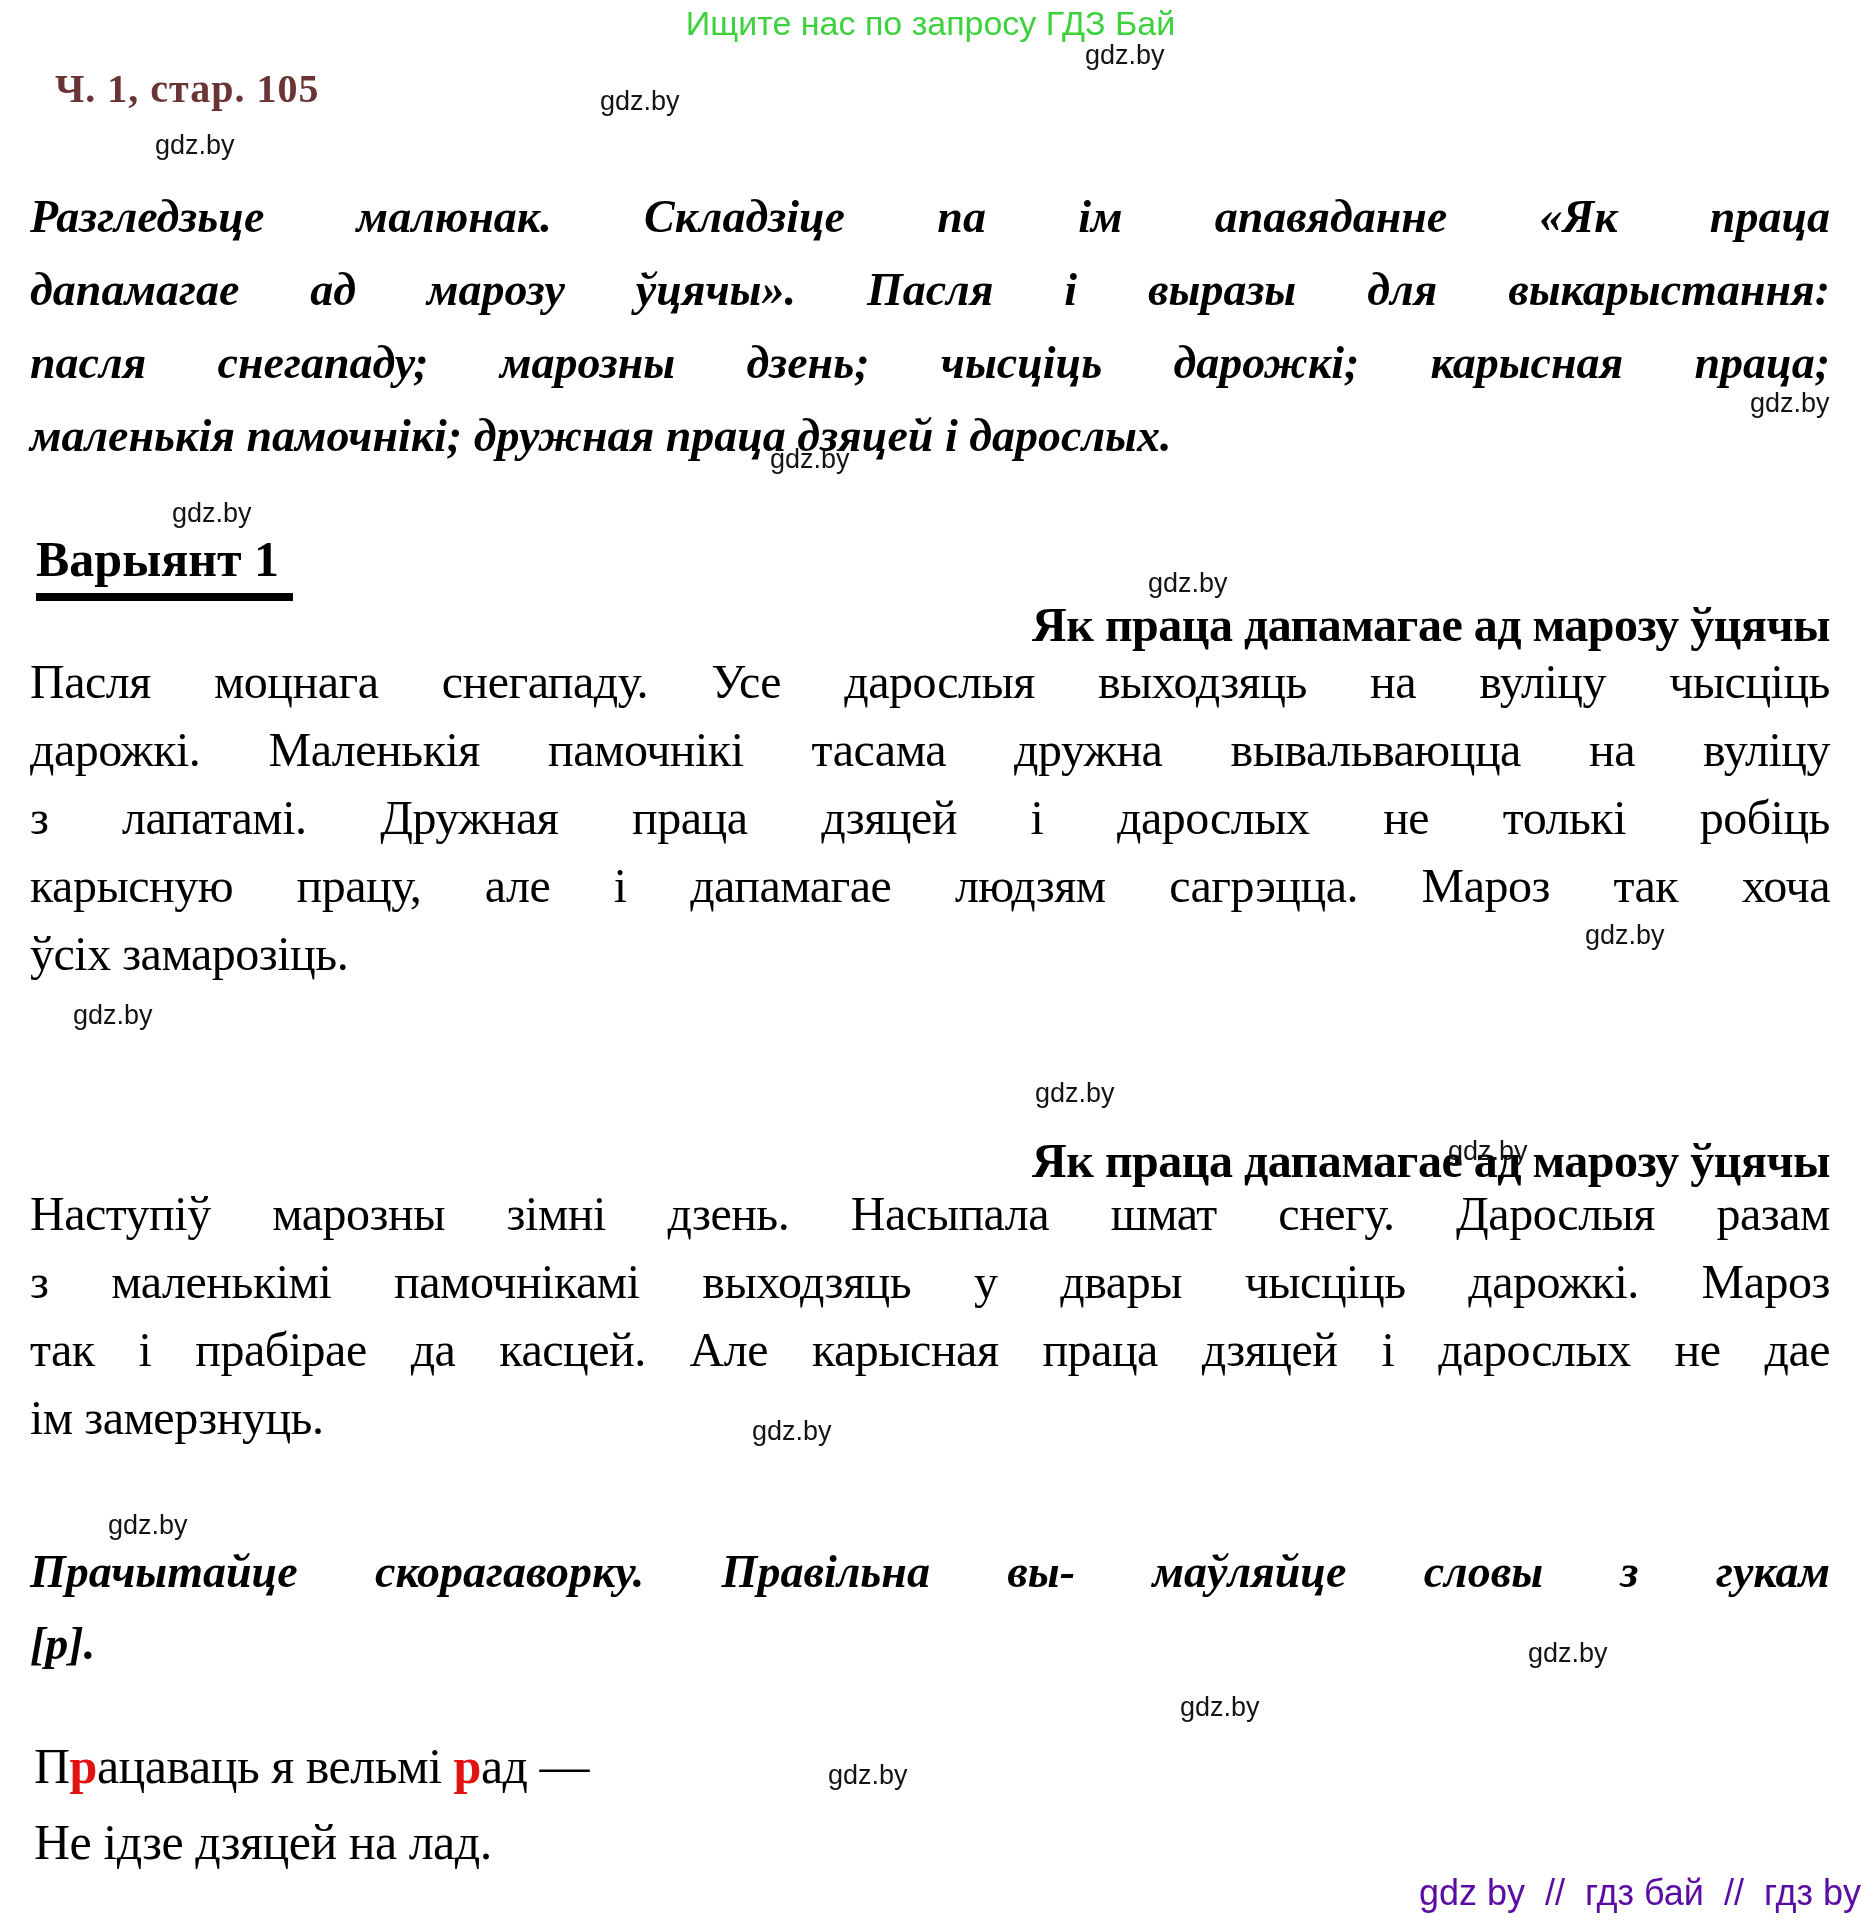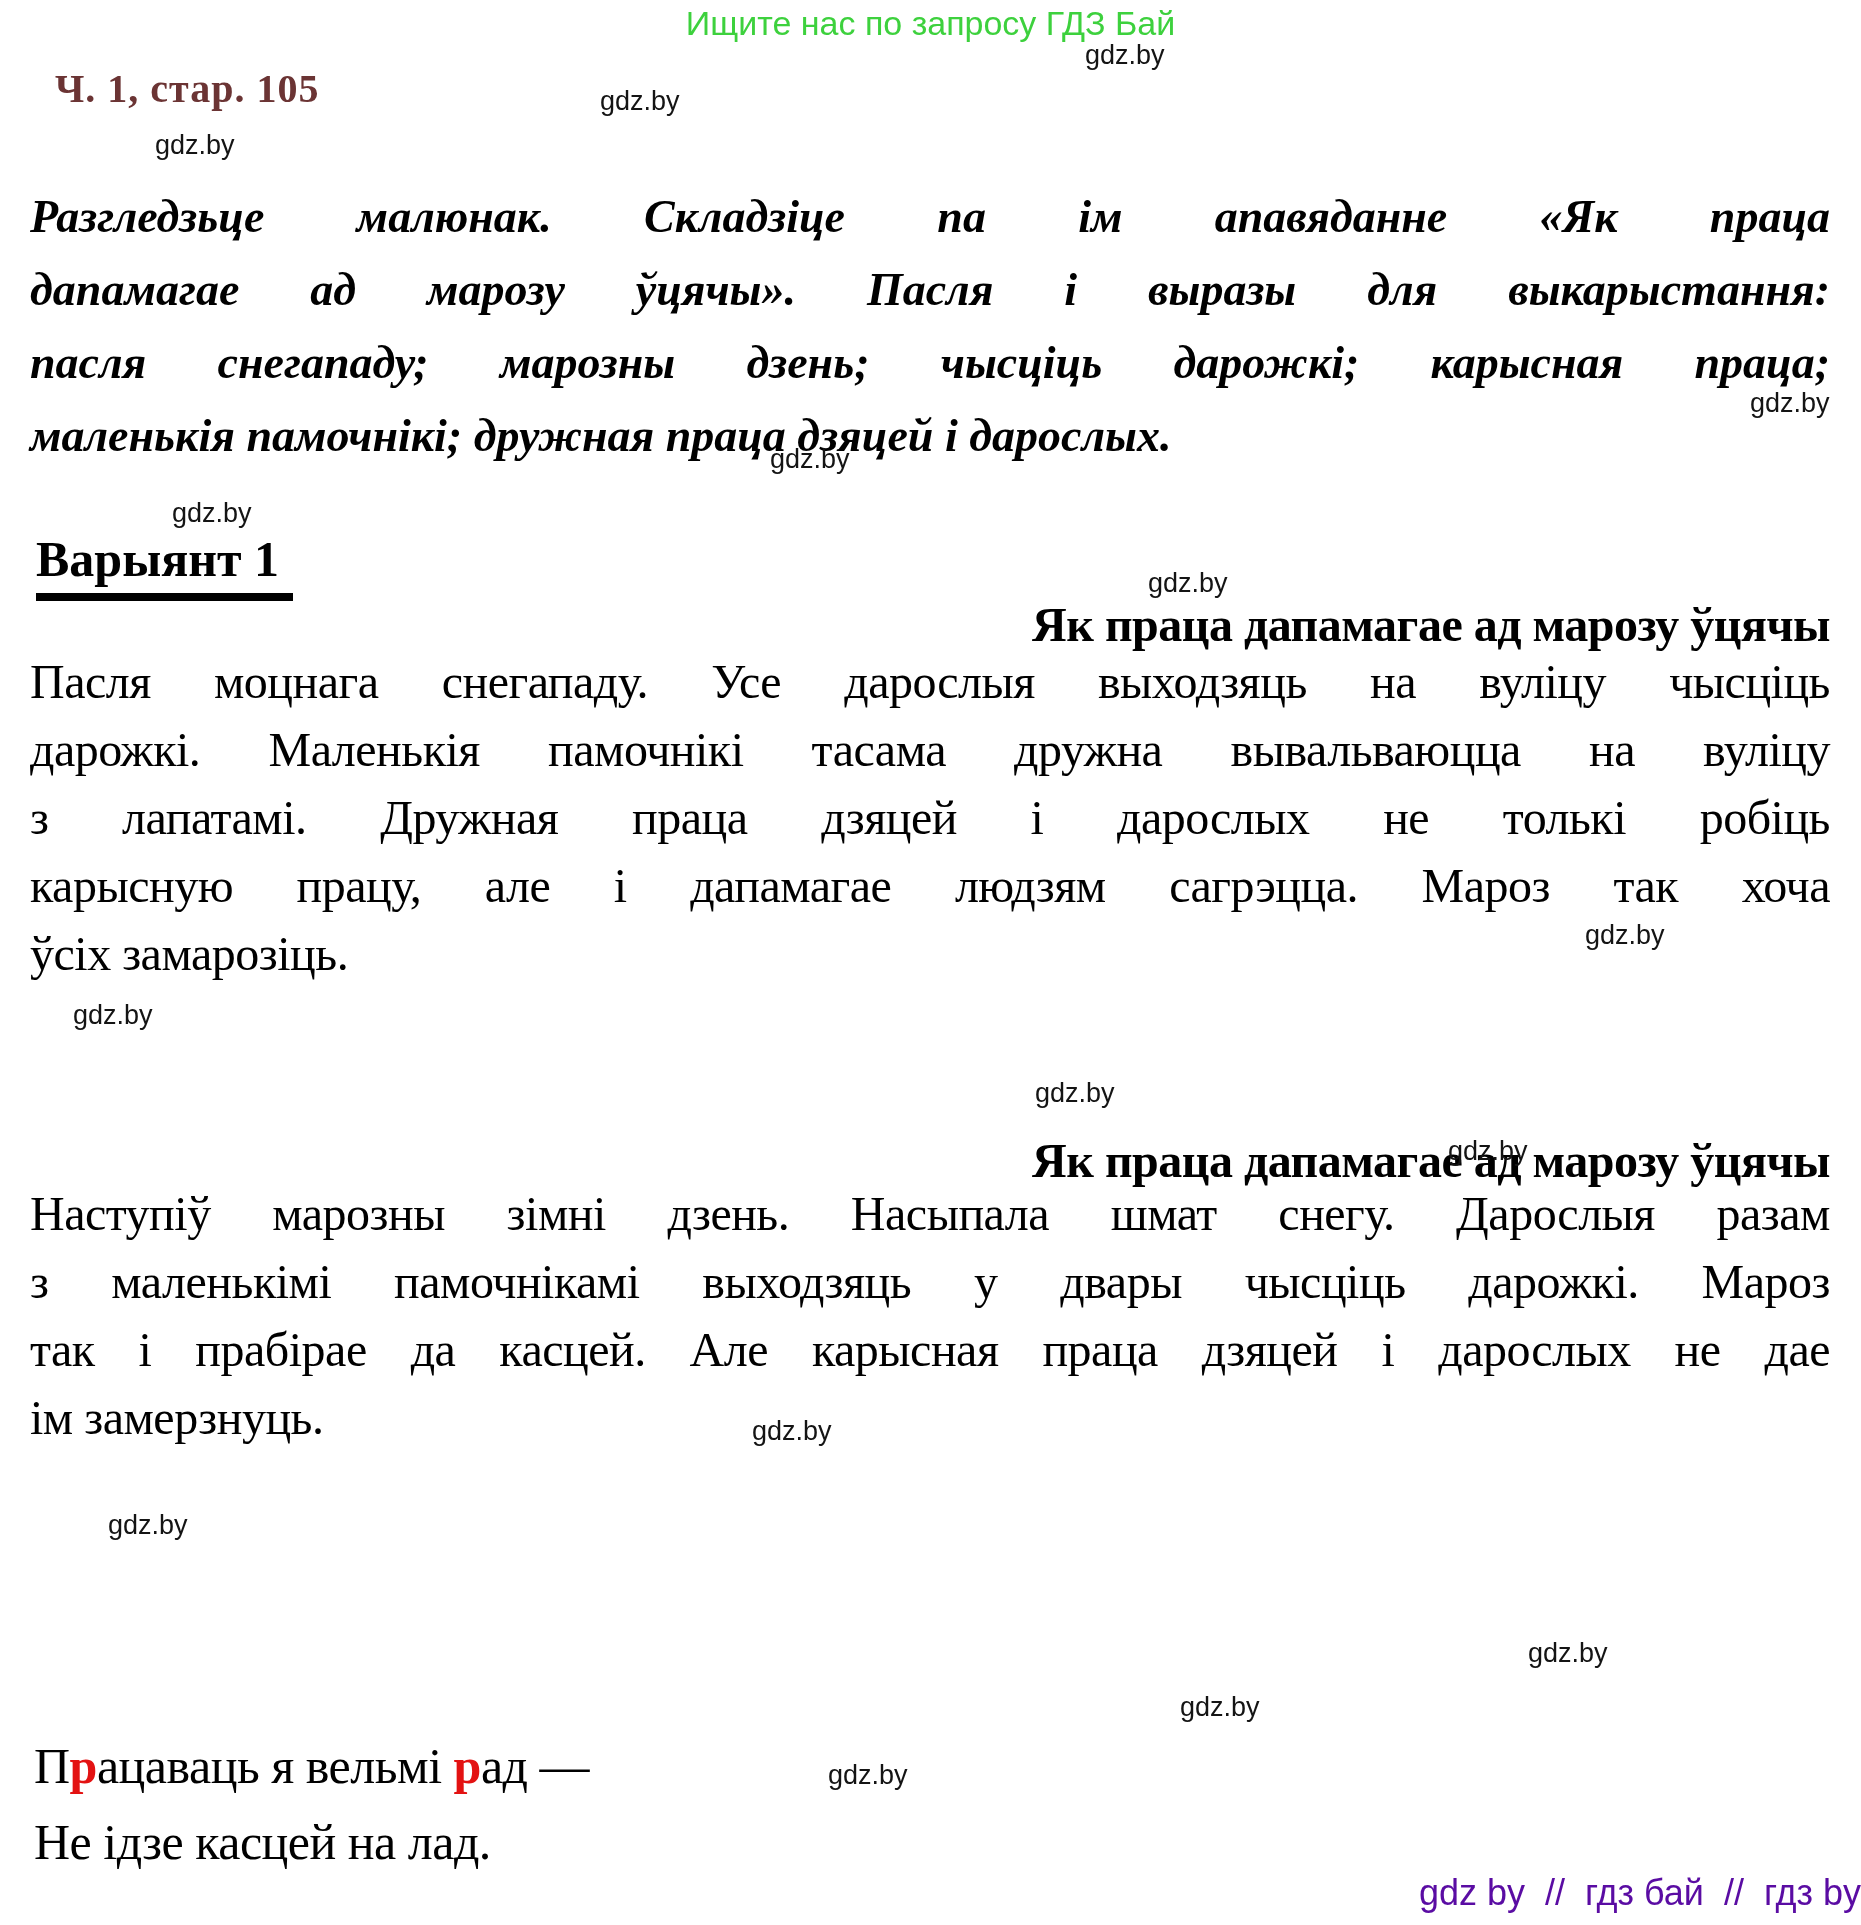--- a/index.html
+++ b/index.html
@@ -121,24 +121,28 @@
 
   <div class="vtitle t2">Як праца дапамагае ад марозу ўцячы</div>
 
   <div class="para body-text p2">
       <div class="tline">Наступіў марозны зімні дзень. Насыпала шмат снегу. Дарослыя разам</div>
       <div class="tline">з маленькімі памочнікамі выходзяць у двары чысціць дарожкі. Мароз</div>
       <div class="tline">так і прабірае да касцей. Але карысная праца дзяцей і дарослых не дае</div>
       <div class="tline last">ім замерзнуць.</div>
     </div>
 
+  <div class="para task2">
+      <div class="tline">Прачытайце скорагаворку. Правільна вы- маўляйце словы з гукам</div>
+      <div class="tline last">[р].</div>
+    </div>
 
   <div class="twister">
     <div class="tw-line1"><span>П</span><span class="accent">р</span><span>ацаваць я вельмі </span><span class="accent">р</span><span>ад —</span></div>
-    <div class="tw-line2">Не ідзе касцей на лад.</div>
+    <div class="tw-line2">Не ідзе дзяцей на лад.</div>
   </div>
 
   <div id="wm-layer">
       <div class="wm" style="left: 1085px; top: 40px;">gdz.by</div>
       <div class="wm" style="left: 600px; top: 86px;">gdz.by</div>
       <div class="wm" style="left: 155px; top: 130px;">gdz.by</div>
       <div class="wm" style="left: 1750px; top: 388px;">gdz.by</div>
       <div class="wm" style="left: 770px; top: 444px;">gdz.by</div>
       <div class="wm" style="left: 172px; top: 498px;">gdz.by</div>
       <div class="wm" style="left: 1148px; top: 568px;">gdz.by</div>

